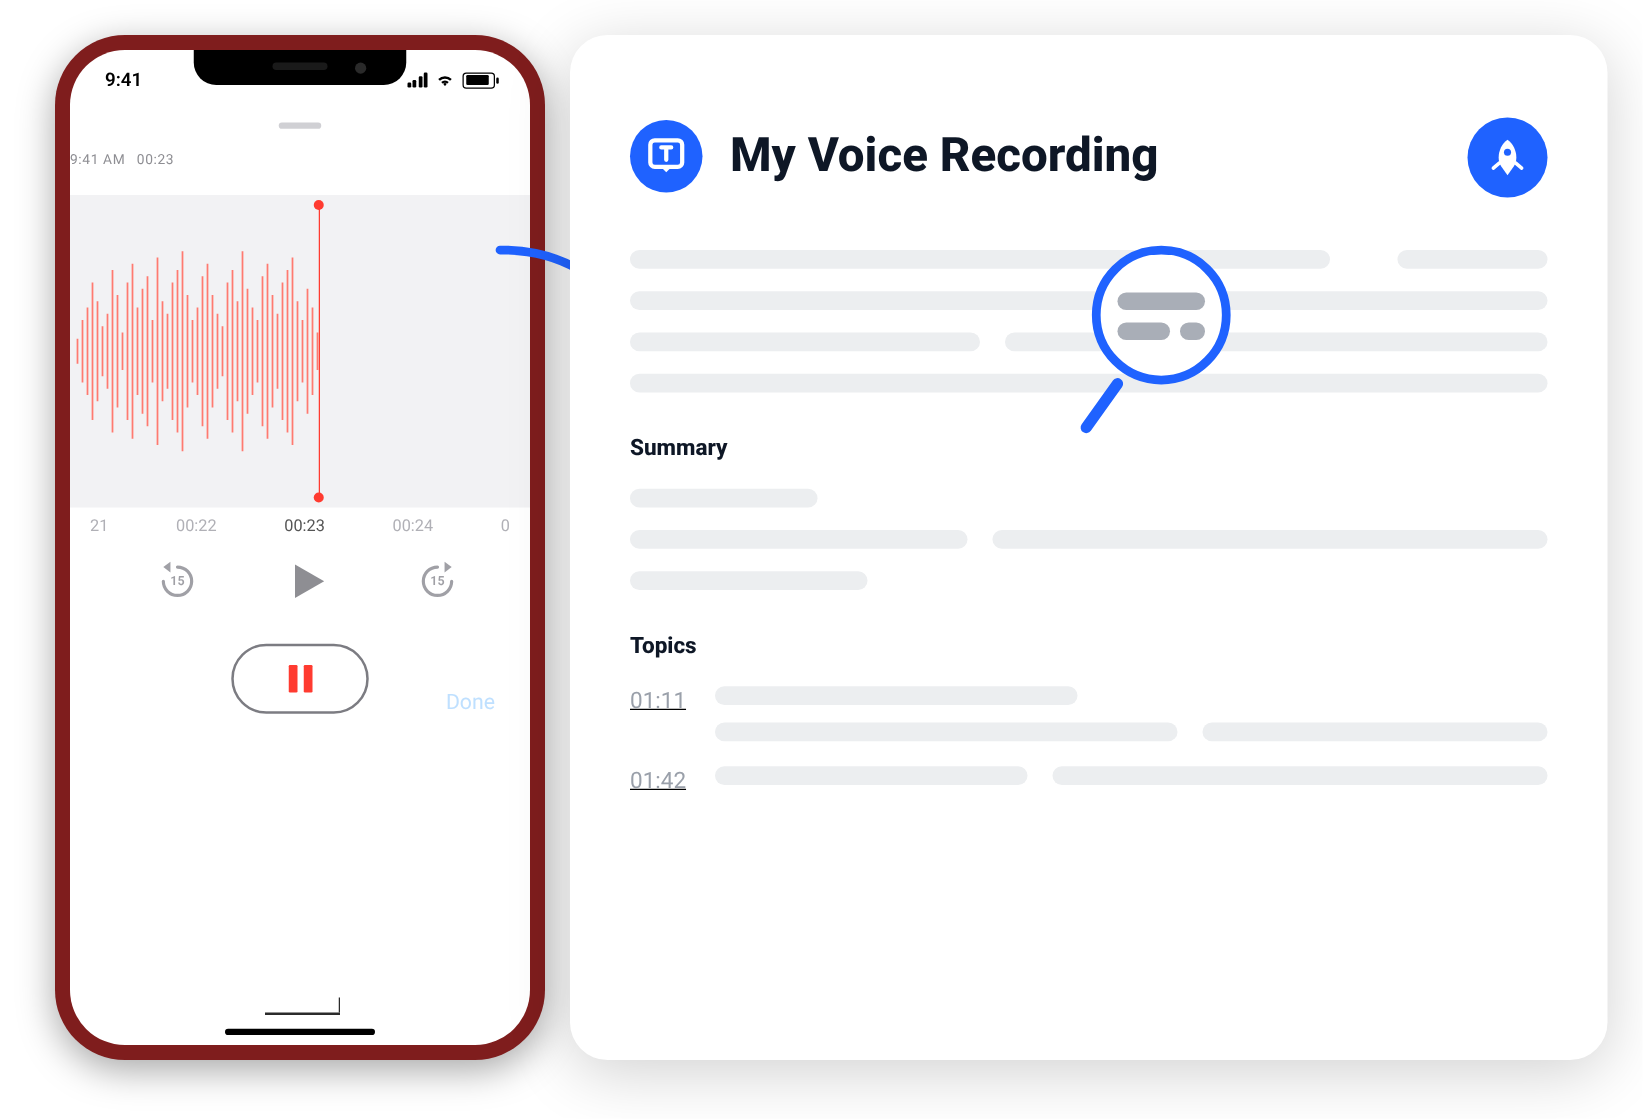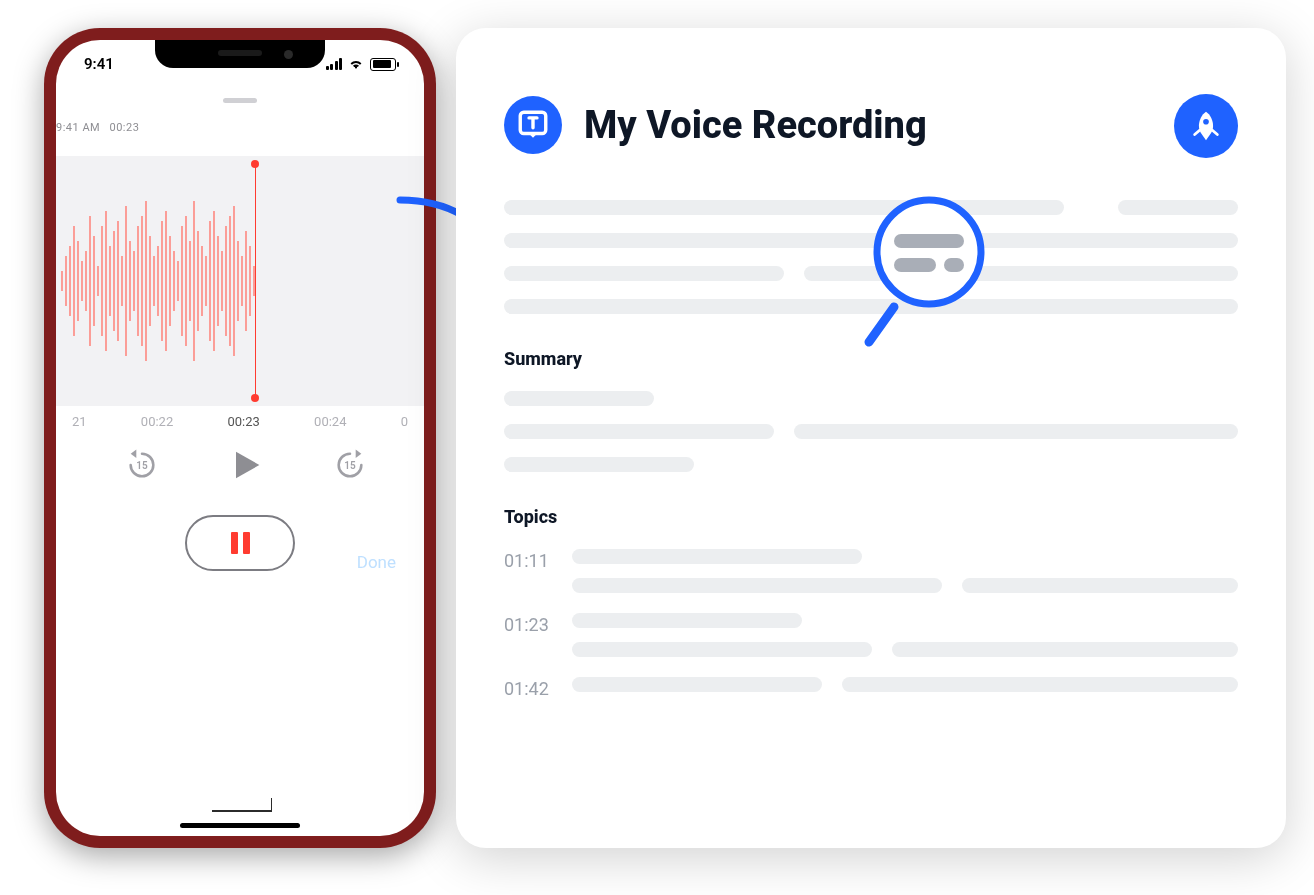--- a/index.html
+++ b/index.html
@@ -161,21 +161,21 @@
 
   .skel-block { margin-top: 46px; position:relative; }
   .skel-row { display:flex; gap: 20px; margin-bottom: 18px; }
   .skel { height: 15px; background: #eceef0; border-radius: 8px; }
 
   .magnifier { position:absolute; left: 350px; top: -8px; width: 150px; height: 170px; pointer-events:none; }
   .magnifier svg { width:100%; height:100%; overflow:visible; }
 
   .section-h { font-size: 18px; font-weight: 800; color:#0e1726; margin-top: 34px; margin-bottom: 22px; }
 
-  .topic-row { display:flex; align-items:flex-start; gap: 20px; margin-bottom: 20px; }
+  .topic-row { display:flex; align-items:flex-start; gap: 20px; margin-bottom: 20px; text-decoration: underline; }
   .topic-time { width: 48px; font-size: 18px; color:#9aa0aa; flex-shrink:0; padding-top:1px; }
   .topic-bars { flex:1; display:flex; flex-direction:column; gap: 14px; }
   .topic-bars .row { display:flex; gap: 20px; }
 
 </style>
 </head>
 <body>
 
 <div class="phone">
   <div class="phone-screen">
@@ -389,32 +389,20 @@
       <div class="row">
           <div class="skel" style="width:290px"></div>
         </div>
       <div class="row">
           <div class="skel" style="width:370px"></div>
           <div class="skel" style="flex:1"></div>
         </div>
     </div>
   </div>
 
-  <div class="topic-row">
-    <div class="topic-time">01:23</div>
-    <div class="topic-bars">
-      <div class="row">
-          <div class="skel" style="width:230px"></div>
-        </div>
-      <div class="row">
-          <div class="skel" style="width:300px"></div>
-          <div class="skel" style="flex:1"></div>
-        </div>
-    </div>
-  </div>
 
   <div class="topic-row">
     <div class="topic-time">01:42</div>
     <div class="topic-bars">
       <div class="row">
           <div class="skel" style="width:250px"></div>
           <div class="skel" style="flex:1"></div>
         </div>
     </div>
   </div>

